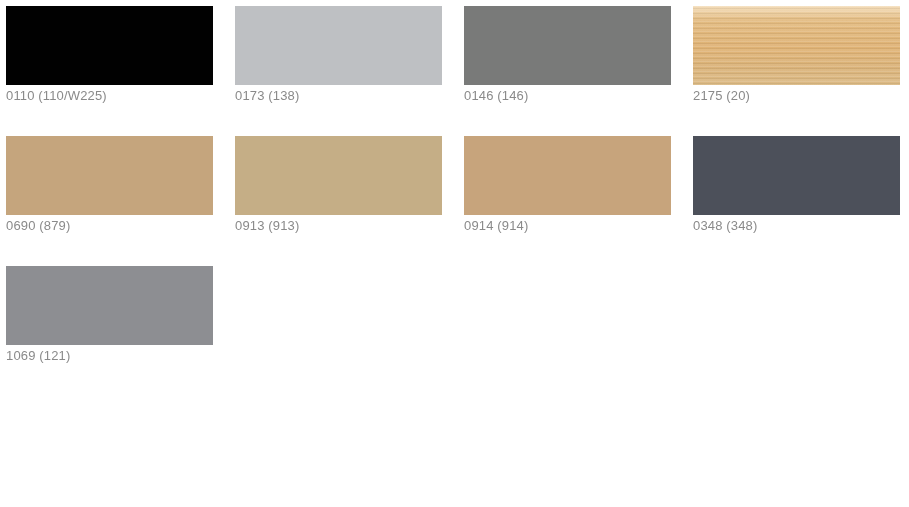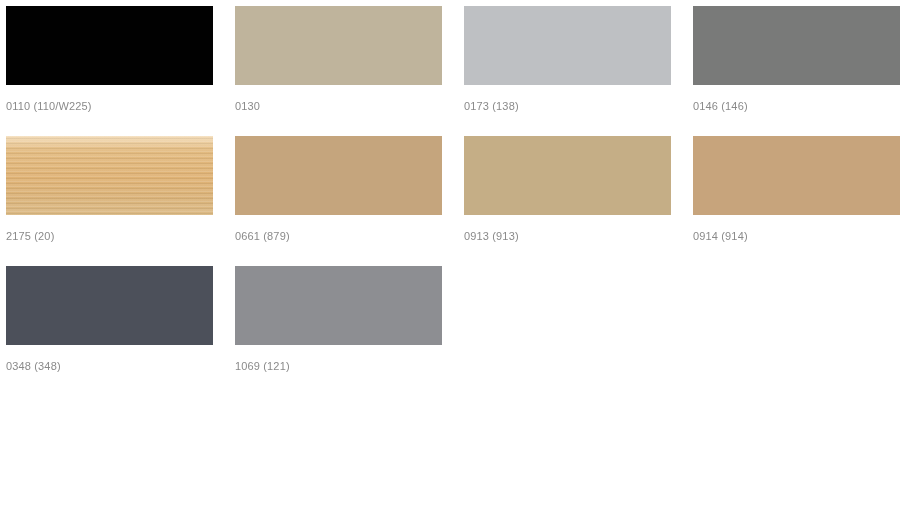--- a/index.html
+++ b/index.html
@@ -31,25 +31,25 @@
 
   .swatch-chip {
     width: 207px;
     height: 79px;
     position: relative;
     overflow: hidden;
     background-repeat: no-repeat;
   }
 
   .swatch-label {
-    font-size: 11px;
+    font-size: 13px;
     line-height: 14px;
     color: #8a8a8a;
     letter-spacing: 0.15px;
-    margin-top: 14px;
+    margin-top: 4px;
     white-space: nowrap;
     font-family: "Liberation Sans", sans-serif;
   }
 
   
   .tex-grain::after,
   .tex-grain-strong::after {
     content: "";
     position: absolute;
     inset: 0;
@@ -167,38 +167,34 @@
 </style>
 </head>
 <body>
 
 <div id="swatch-grid">
     <div class="swatch-cell">
       <div class="swatch-chip " style="background: rgb(1, 1, 1);"></div>
       <div class="swatch-label">0110 (110/W225)</div>
     </div>
     <div class="swatch-cell">
-      <div class="swatch-chip " style="background: rgb(191, 180, 156);"></div>
-      <div class="swatch-label">0130</div>
-    </div>
-    <div class="swatch-cell">
       <div class="swatch-chip " style="background: rgb(190, 192, 195);"></div>
       <div class="swatch-label">0173 (138)</div>
     </div>
     <div class="swatch-cell">
       <div class="swatch-chip " style="background: rgb(121, 122, 121);"></div>
       <div class="swatch-label">0146 (146)</div>
     </div>
     <div class="swatch-cell">
       <div class="swatch-chip tex-grain tex-toplight" style="background: linear-gradient(rgb(240, 210, 164) 0%, rgb(226, 185, 125) 18%, rgb(223, 178, 116) 52%, rgb(226, 185, 125) 78%, rgb(236, 200, 143) 100%);"></div>
       <div class="swatch-label">2175 (20)</div>
     </div>
     <div class="swatch-cell">
       <div class="swatch-chip " style="background: rgb(197, 165, 125);"></div>
-      <div class="swatch-label">0661 (879)</div>
+      <div class="swatch-label">0690 (879)</div>
     </div>
     <div class="swatch-cell">
       <div class="swatch-chip " style="background: rgb(197, 174, 134);"></div>
       <div class="swatch-label">0913 (913)</div>
     </div>
     <div class="swatch-cell">
       <div class="swatch-chip " style="background: rgb(199, 164, 124);"></div>
       <div class="swatch-label">0914 (914)</div>
     </div>
     <div class="swatch-cell">

